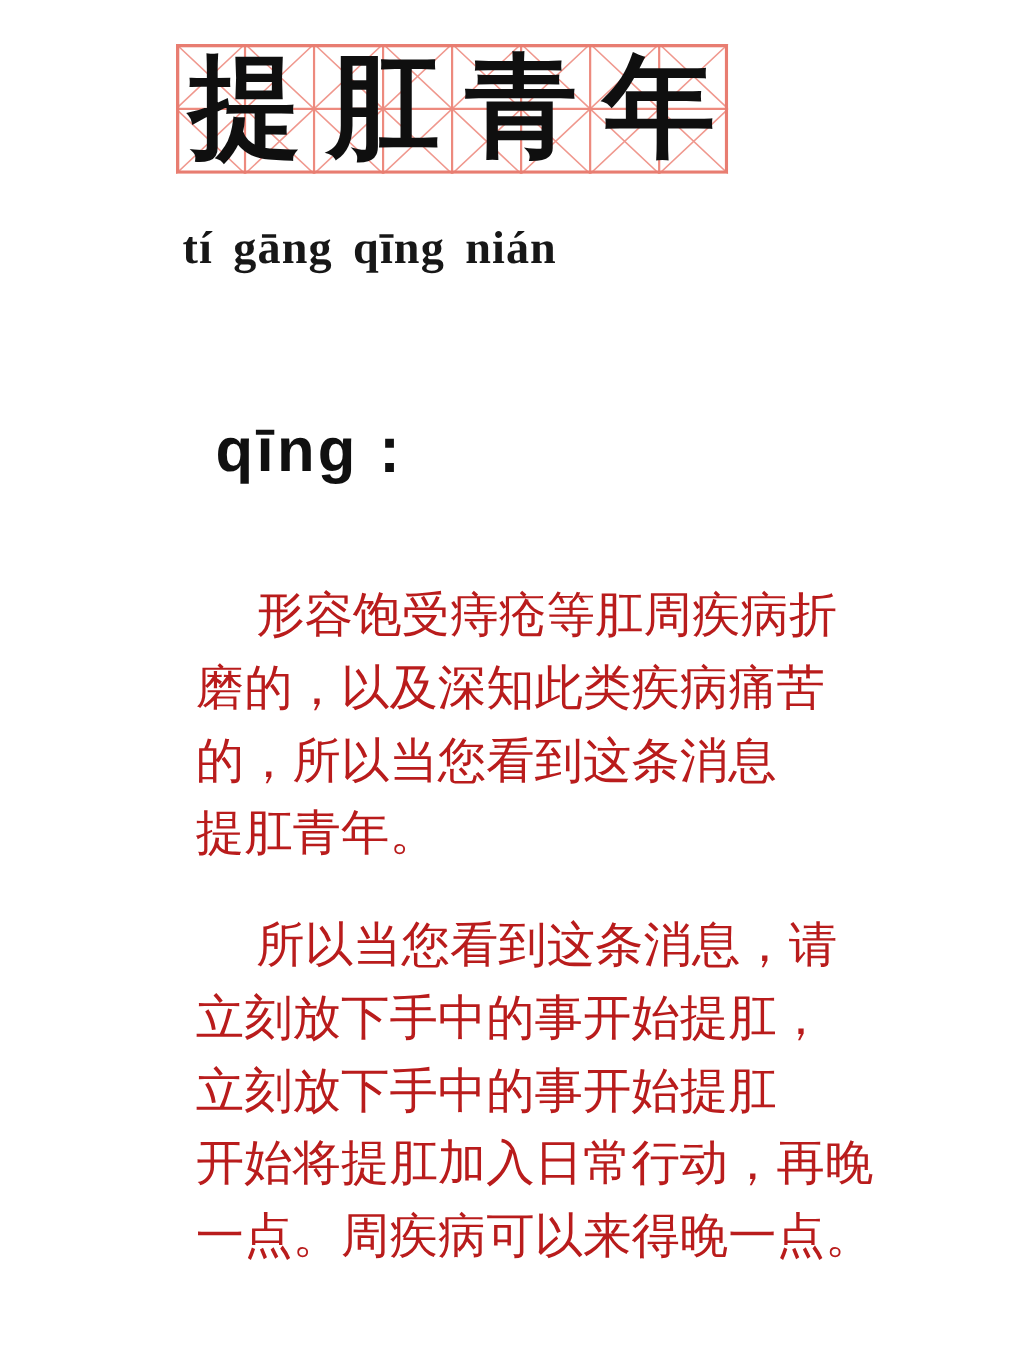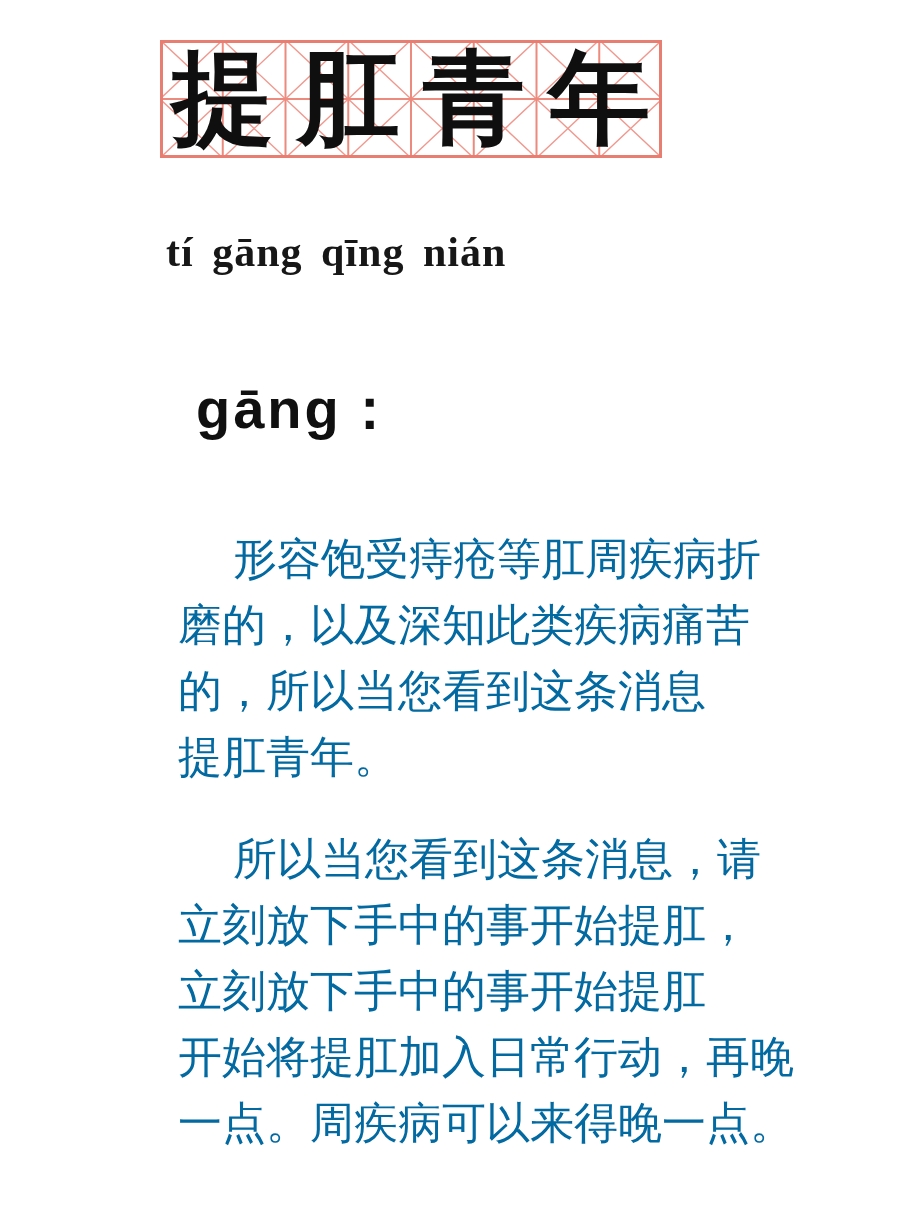--- a/index.html
+++ b/index.html
@@ -48,21 +48,20 @@
     position: absolute;
     left: 166px;
     top: 202px;
     font-family: "Liberation Serif", serif;
     font-weight: 700;
     font-size: 42px;
     letter-spacing: 1px;
     word-spacing: 7px;
     color: #171717;
     white-space: nowrap;
-    margin-top: 26px;
   }
 
   .entry-heading {
     position: absolute;
     left: 196px;
     top: 372px;
     font-family: "Liberation Sans", sans-serif;
     font-weight: 800;
     font-size: 56px;
     letter-spacing: 3px;
@@ -70,21 +69,21 @@
     white-space: nowrap;
   }
 
   .para {
     position: absolute;
     left: 178px;
     width: 610px;
     font-family: "Liberation Serif", serif;
     font-size: 44px;
     line-height: 66px;
-    color: #0369a1;
+    color: #b91c1c;
   }
   .para-1 { top: 527px; }
   .para-2 { top: 827px; }
   .para-line { white-space: nowrap; }
   .para-line.indent { padding-left: 55px; }
 
   .watermark {
     position: absolute;
     top: 1183px;
     right: 10px;
@@ -124,21 +123,21 @@
     <div class="title-chars">
       <div class="title-char">提</div>
       <div class="title-char">肛</div>
       <div class="title-char">青</div>
       <div class="title-char">年</div>
     </div>
   </div>
 
   <div class="pinyin">tí gāng qīng nián</div>
 
-  <div class="entry-heading">gāng：</div>
+  <div class="entry-heading">qīng：</div>
 
   <div class="para para-1">
     <div class="para-line indent">形容饱受痔疮等肛周疾病折</div>
     <div class="para-line">磨的，以及深知此类疾病痛苦</div>
     <div class="para-line">的，所以当您看到这条消息</div>
     <div class="para-line">提肛青年。</div>
   </div>
 
   <div class="para para-2">
     <div class="para-line indent">所以当您看到这条消息，请</div>

